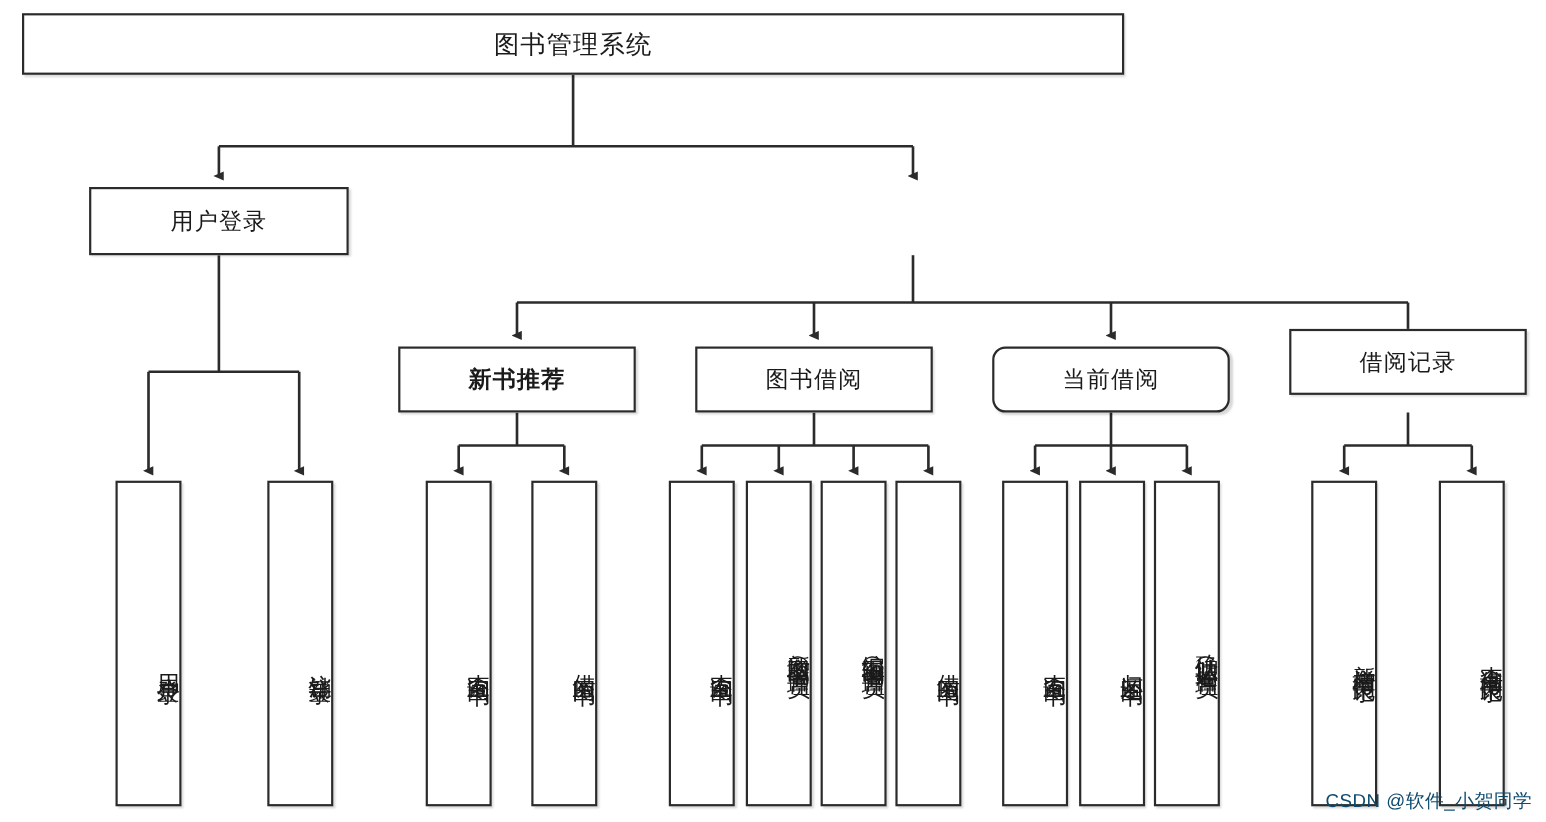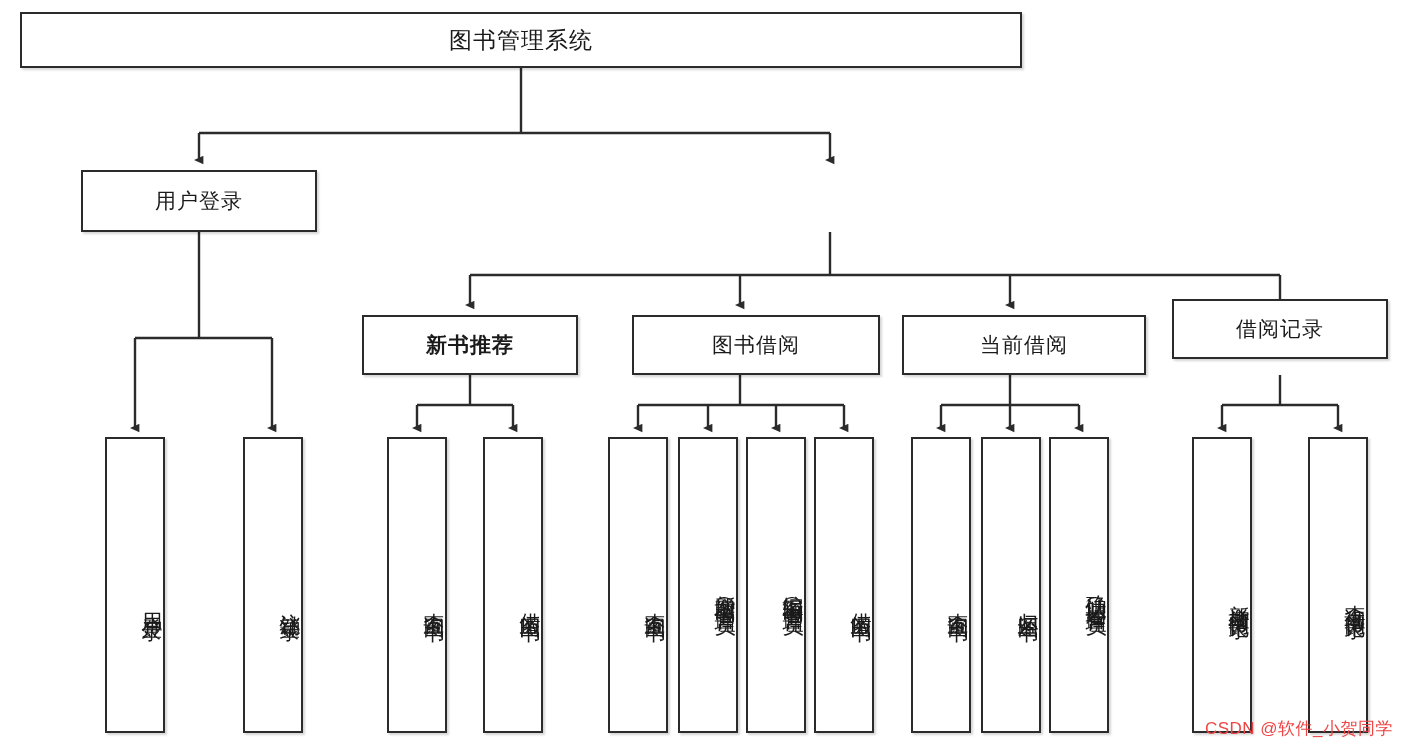--- a/index.html
+++ b/index.html
@@ -60,21 +60,21 @@
     text-orientation: upright;
   }
   #title-node {
     font-size: 23px;
   }
   .watermark {
     position: absolute;
     right: 12px;
     bottom: 7px;
     font-size: 17px;
-    color: #ef4444;
+    color: #0c4a6e;
     letter-spacing: 0.5px;
     white-space: nowrap;
     user-select: none;
   }
 </style>
 </head>
 <body>
 
 <div id="canvas">
 
@@ -132,24 +132,24 @@
     <span class="lbl">图书管理系统</span>
   </div>
 
   <div class="node horiz" style="left:81px; top:170px; width:236px; height:62px;">
     <span class="lbl">用户登录</span>
   </div>
 
   <div class="node horiz" style="left:362px; top:315px; width:216px; height:60px;font-weight:bold;">
     <span class="lbl">新书推荐</span>
   </div>
-  <div class="node horiz" style="left:632px; top:315px; width:248px; height:60px;">
+  <div class="node horiz" style="left:632px; top:315px; width:216px; height:60px;">
     <span class="lbl">图书借阅</span>
   </div>
-  <div class="node horiz" style="left:902px; top:315px; width:244px; height:60px;">
+  <div class="node horiz" style="left:902px; top:315px; width:216px; height:60px;border-radius:12px;">
     <span class="lbl">当前借阅</span>
   </div>
   <div class="node horiz" style="left:1172px; top:299px; width:216px; height:60px;">
     <span class="lbl">借阅记录</span>
   </div>
 
   <div class="node vert" style="left:105px; top:437px; width:60px; height:296px;">
     <span class="lbl">用户登录</span>
   </div>
   <div class="node vert" style="left:243px; top:437px; width:60px; height:296px;">

